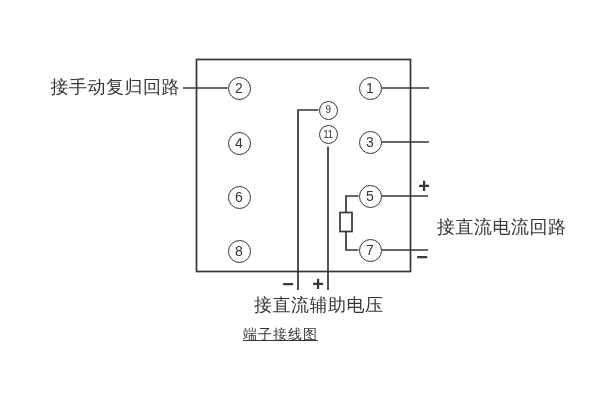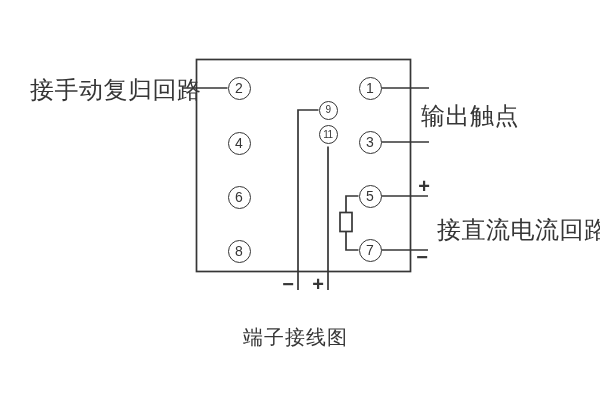--- a/index.html
+++ b/index.html
@@ -9,23 +9,23 @@
   }
   .wiring-svg{position:absolute;left:0;top:0;width:600px;height:400px;}
   .terminal{
     position:absolute;box-sizing:border-box;background:#ffffff;
     border:1.7px solid #363636;border-radius:50%;
     display:flex;align-items:center;justify-content:center;
     font-size:14px;line-height:1;color:#363636;
   }
   .t-main{width:23px;height:23px;}
   .t-small{width:19px;height:19px;font-size:10px;letter-spacing:-0.5px;}
-  .lbl{position:absolute;font-size:24px;line-height:1;white-space:nowrap;letter-spacing:0.5px;}
+  .lbl{position:absolute;font-size:18px;line-height:1;white-space:nowrap;letter-spacing:0.5px;}
   .sign{position:absolute;font-size:20px;line-height:1;text-align:center;width:16px;font-weight:bold;}
-  .title{position:absolute;font-size:20px;line-height:1;white-space:nowrap;letter-spacing:1px;}
+  .title{position:absolute;font-size:14px;line-height:1;white-space:nowrap;letter-spacing:1px;text-decoration:underline;}
 </style>
 </head>
 <body>
 
 <div class="canvas">
 
   <svg class="wiring-svg" viewBox="0 0 600 400" xmlns="http://www.w3.org/2000/svg">
     <g stroke="#363636" stroke-width="1.7" fill="none">
 
       <rect x="196.5" y="59.5" width="214" height="212"></rect>
@@ -53,22 +53,22 @@
 
   <div class="terminal t-small" style="left:318.5px;top:100.5px">9</div>
   <div class="terminal t-small" style="left:318.5px;top:125px">11</div>
 
   <div class="terminal t-main" style="left:358.5px;top:76.5px">1</div>
   <div class="terminal t-main" style="left:358.5px;top:130.5px">3</div>
   <div class="terminal t-main" style="left:358.5px;top:184.5px">5</div>
   <div class="terminal t-main" style="left:358.5px;top:238.5px">7</div>
 
   <div class="lbl" style="left:30px;top:78px;width:150px;text-align:right">接手动复归回路</div>
-  <div class="lbl" style="left:421px;top:104px">输出触点</div>
   <div class="lbl" style="left:437px;top:218px">接直流电流回路</div>
+  <div class="lbl" style="left:254px;top:296px">接直流辅助电压</div>
 
   <div class="sign" style="left:416px;top:176px">+</div>
   <div class="sign" style="left:414px;top:247px">−</div>
   <div class="sign" style="left:280px;top:274px">−</div>
   <div class="sign" style="left:310px;top:274px">+</div>
 
   <div class="title" style="left:243px;top:327px">端子接线图</div>
 
 </div>
 

